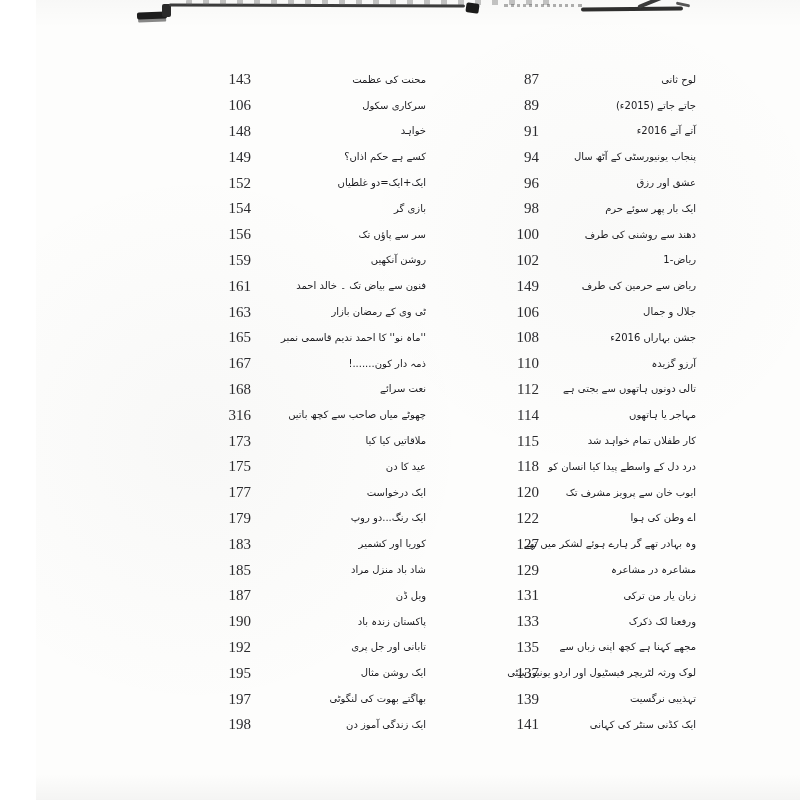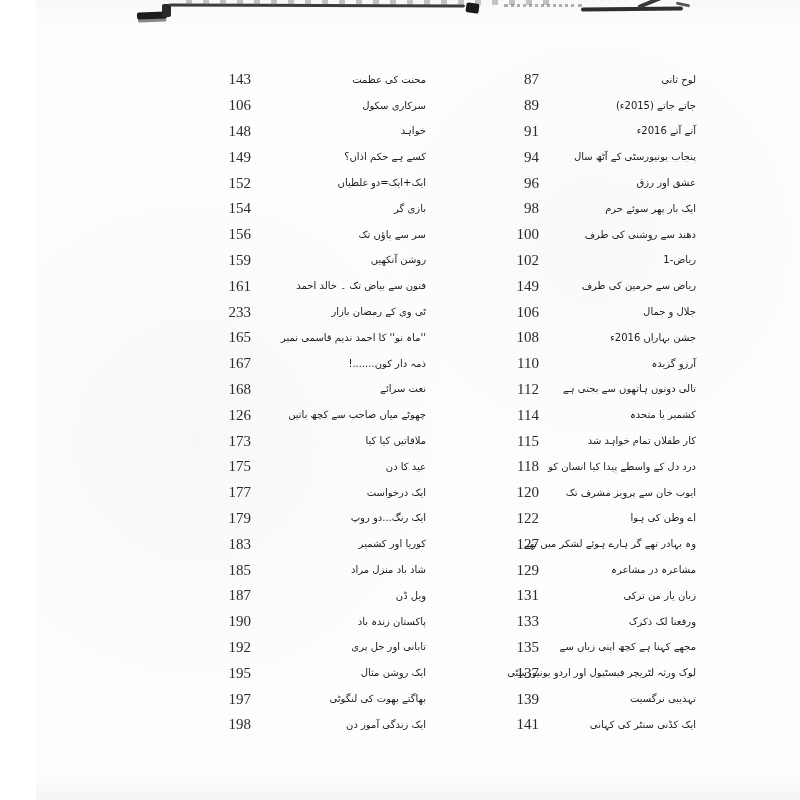--- a/index.html
+++ b/index.html
@@ -146,21 +146,21 @@
   </div>
 
   <div class="row">
     <div class="cell num left-num">161</div>
     <div class="cell title left-title" lang="ur">فنون سے بیاض تک ۔ خالد احمد</div>
     <div class="cell num right-num">149</div>
     <div class="cell title right-title" lang="ur">ریاض سے حرمین کی طرف</div>
   </div>
 
   <div class="row">
-    <div class="cell num left-num">233</div>
+    <div class="cell num left-num">163</div>
     <div class="cell title left-title" lang="ur">ٹی وی کے رمضان بازار</div>
     <div class="cell num right-num">106</div>
     <div class="cell title right-title" lang="ur">جلال و جمال</div>
   </div>
 
   <div class="row">
     <div class="cell num left-num">165</div>
     <div class="cell title left-title" lang="ur">''ماہ نو'' کا احمد ندیم قاسمی نمبر</div>
     <div class="cell num right-num">108</div>
     <div class="cell title right-title" lang="ur">جشن بہاراں 2016ء</div>
@@ -174,24 +174,24 @@
   </div>
 
   <div class="row">
     <div class="cell num left-num">168</div>
     <div class="cell title left-title" lang="ur">نعت سرائے</div>
     <div class="cell num right-num">112</div>
     <div class="cell title right-title" lang="ur">تالی دونوں ہاتھوں سے بجتی ہے</div>
   </div>
 
   <div class="row">
-    <div class="cell num left-num">126</div>
+    <div class="cell num left-num">316</div>
     <div class="cell title left-title" lang="ur">چھوٹے میاں صاحب سے کچھ باتیں</div>
     <div class="cell num right-num">114</div>
-    <div class="cell title right-title" lang="ur">کشمیر یا متحدہ</div>
+    <div class="cell title right-title" lang="ur">مہاجر یا ہاتھوں</div>
   </div>
 
   <div class="row">
     <div class="cell num left-num">173</div>
     <div class="cell title left-title" lang="ur">ملاقاتیں کیا کیا</div>
     <div class="cell num right-num">115</div>
     <div class="cell title right-title" lang="ur">کار طفلاں تمام خواہد شد</div>
   </div>
 
   <div class="row">

